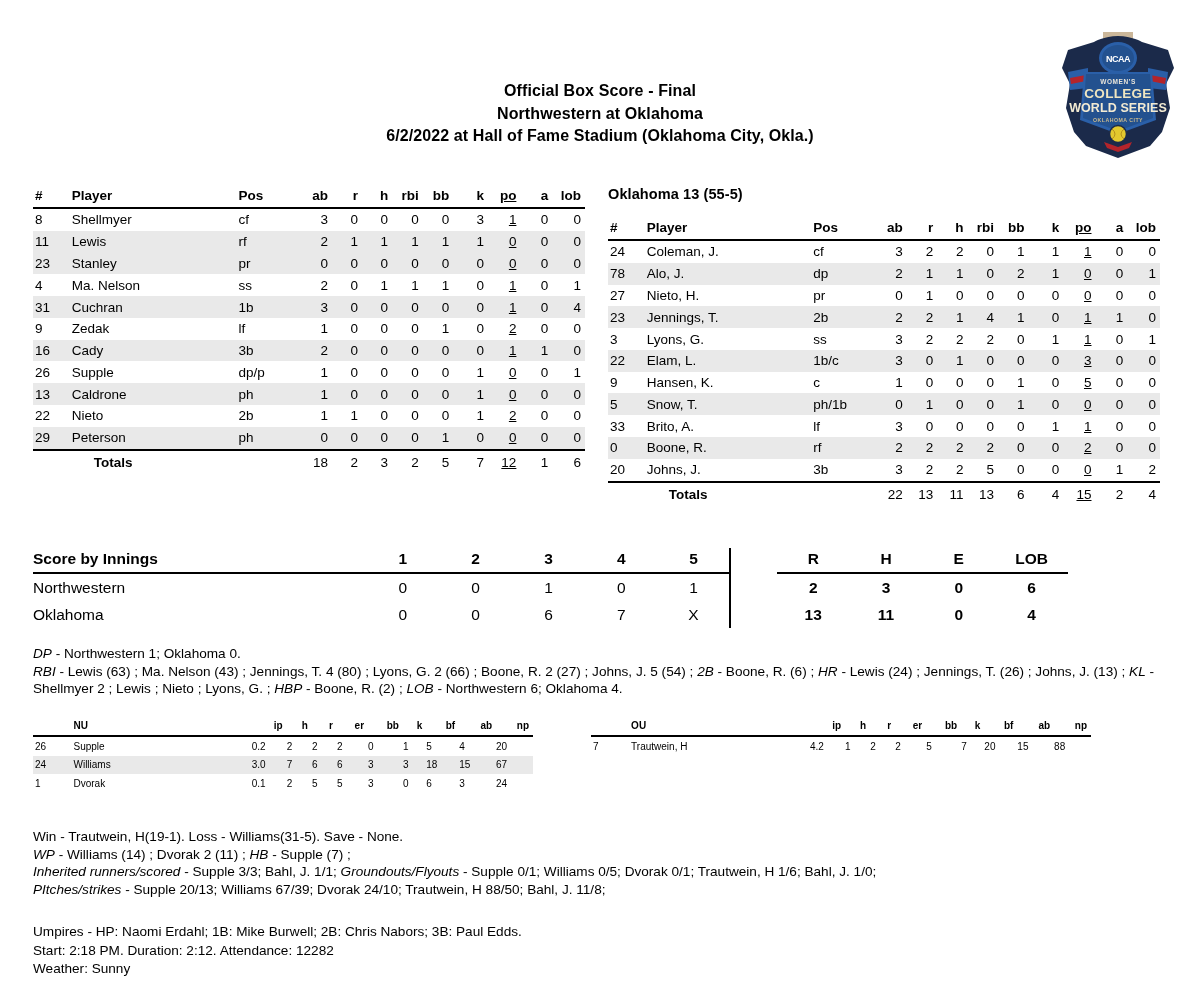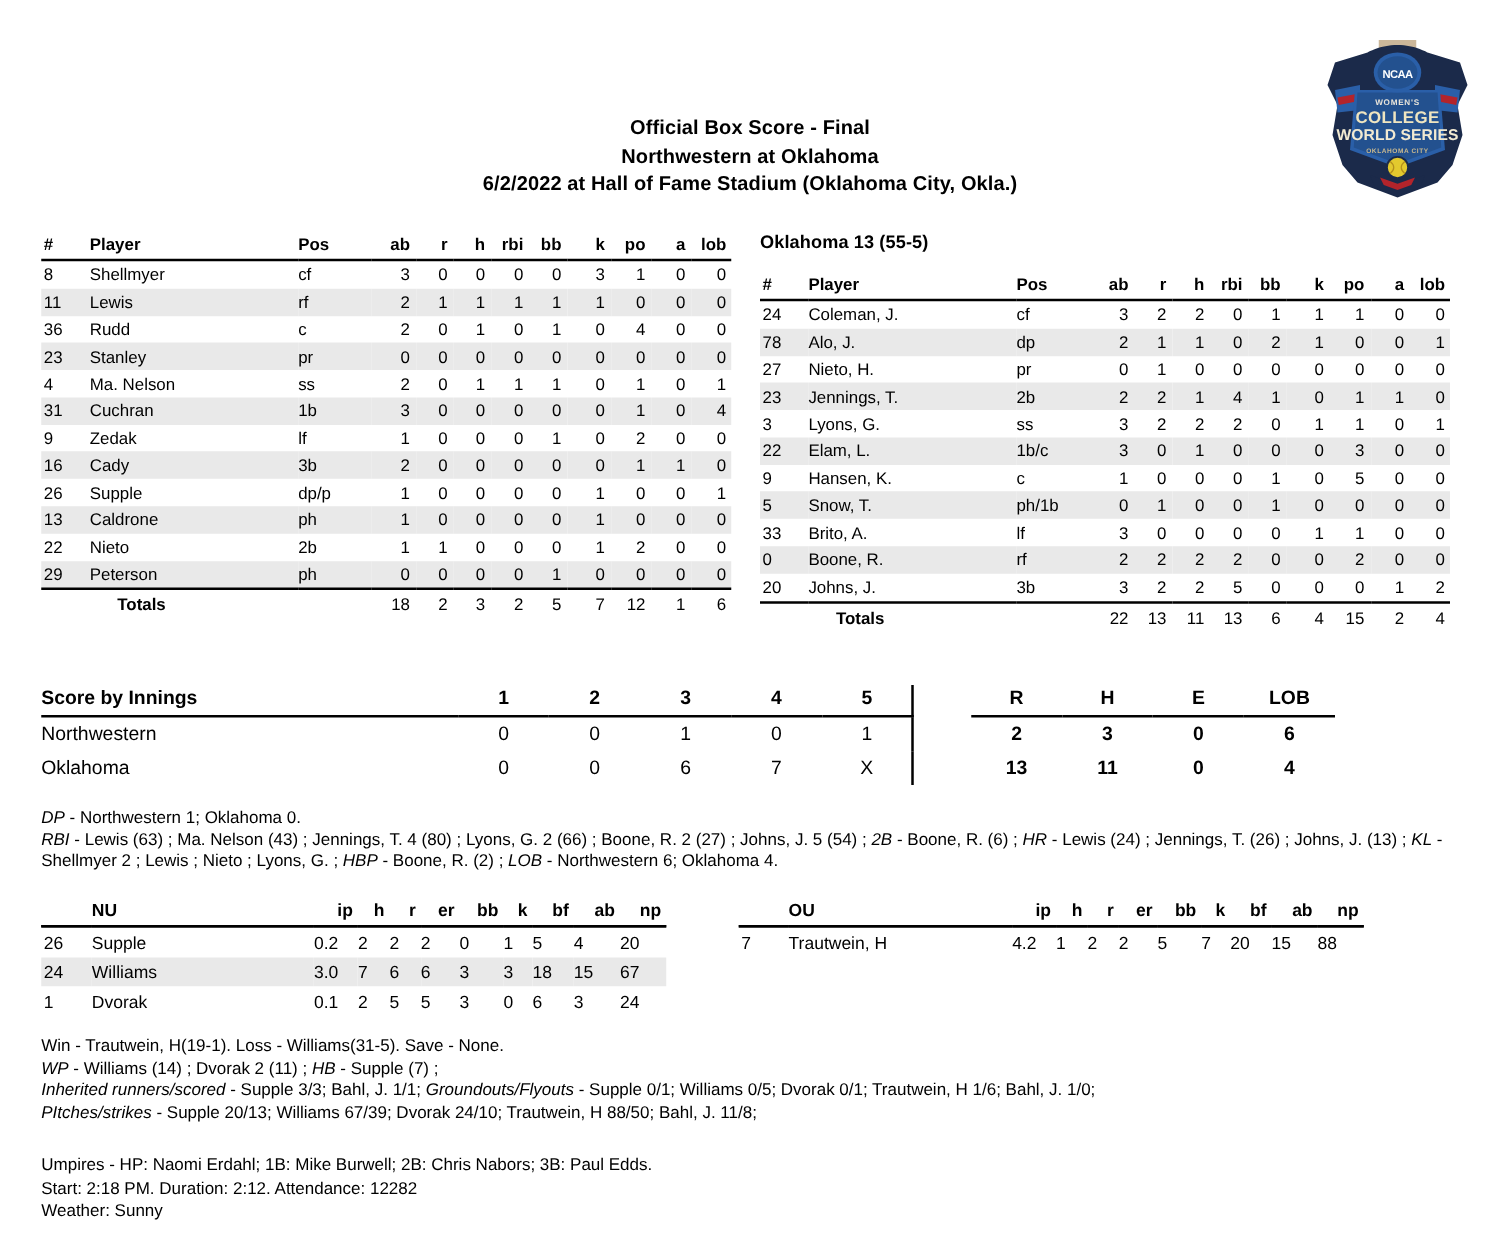--- a/index.html
+++ b/index.html
@@ -7,21 +7,21 @@
     margin: 0; padding: 0;
     background: #ffffff;
   }
   body {
     width: 1200px; height: 993px;
     font-family: "Liberation Sans", sans-serif;
     color: #000000;
     position: relative;
     overflow: hidden;
   }
-  .page { position: relative; width: 1200px; height: 993px; padding: 12px; }
+  .page { position: relative; width: 1200px; height: 993px; padding: 0; }
 
   
   .header {
     padding-top: 80px;
     text-align: center;
   }
   .header .title-line {
     font-size: 16px;
     font-weight: bold;
     line-height: 22.5px;
@@ -66,21 +66,21 @@
     text-align: right;
     padding: 3.4px 0;
     white-space: nowrap;
   }
   table.bat th.c-num, table.bat td.c-num { text-align: left; width: 40px; padding-left: 2px; }
   table.bat th.c-name, table.bat td.c-name { text-align: left; width: 172px; }
   table.bat th.c-pos, table.bat td.c-pos { text-align: left; width: 60px; }
   table.bat th.c-stat, table.bat td.c-stat { width: 31px; padding-right: 5px; }
   table.bat th.c-ab, table.bat td.c-ab { width: 37px; padding-right: 5px; }
   table.bat th.c-k, table.bat td.c-k { width: 36px; padding-right: 5px; }
-  table.bat th.c-po, table.bat td.c-po { width: 33px; padding-right: 5px; }
+  table.bat th.c-po, table.bat td.c-po { width: 33px; padding-right: 5px; text-decoration: underline; }
   table.bat th.c-a, table.bat td.c-a { width: 33px; padding-right: 5px; }
   table.bat th.c-lob, table.bat td.c-lob { width: 32px; padding-right: 4px; }
   tr.shade td { background: #e9e9e9; }
   tr.totals-row td {
     border-top: 2px solid #000;
     padding-top: 4px;
   }
   tr.totals-row td.c-name { padding-left: 22px; font-weight: bold; }
 
   
@@ -135,21 +135,21 @@
     position: absolute;
     top: 718px; left: 33px;
     width: 1100px;
     display: flex;
     gap: 58px;
   }
   .pitch-block { width: 500px; }
   table.pitch {
     border-collapse: collapse;
     width: 100%;
-    font-size: 14px;
+    font-size: 10px;
   }
   table.pitch th {
     font-weight: bold;
     text-align: right;
     padding: 2px 0 4px 0;
     border-bottom: 2px solid #000;
     white-space: nowrap;
   }
   table.pitch td {
     text-align: left;
@@ -269,34 +269,20 @@
               <td class="c-num">11</td>
               <td class="c-name">Lewis</td>
               <td class="c-pos">rf</td>
               <td class="c-ab">2</td>
               <td class="c-stat">1</td>
               <td class="c-stat">1</td>
               <td class="c-stat">1</td>
               <td class="c-stat">1</td>
               <td class="c-k">1</td>
               <td class="c-po">0</td>
-              <td class="c-a">0</td>
-              <td class="c-lob">0</td>
-            </tr>
-            <tr>
-              <td class="c-num">36</td>
-              <td class="c-name">Rudd</td>
-              <td class="c-pos">c</td>
-              <td class="c-ab">2</td>
-              <td class="c-stat">0</td>
-              <td class="c-stat">1</td>
-              <td class="c-stat">0</td>
-              <td class="c-stat">1</td>
-              <td class="c-k">0</td>
-              <td class="c-po">4</td>
               <td class="c-a">0</td>
               <td class="c-lob">0</td>
             </tr>
             <tr class="shade">
               <td class="c-num">23</td>
               <td class="c-name">Stanley</td>
               <td class="c-pos">pr</td>
               <td class="c-ab">0</td>
               <td class="c-stat">0</td>
               <td class="c-stat">0</td>

